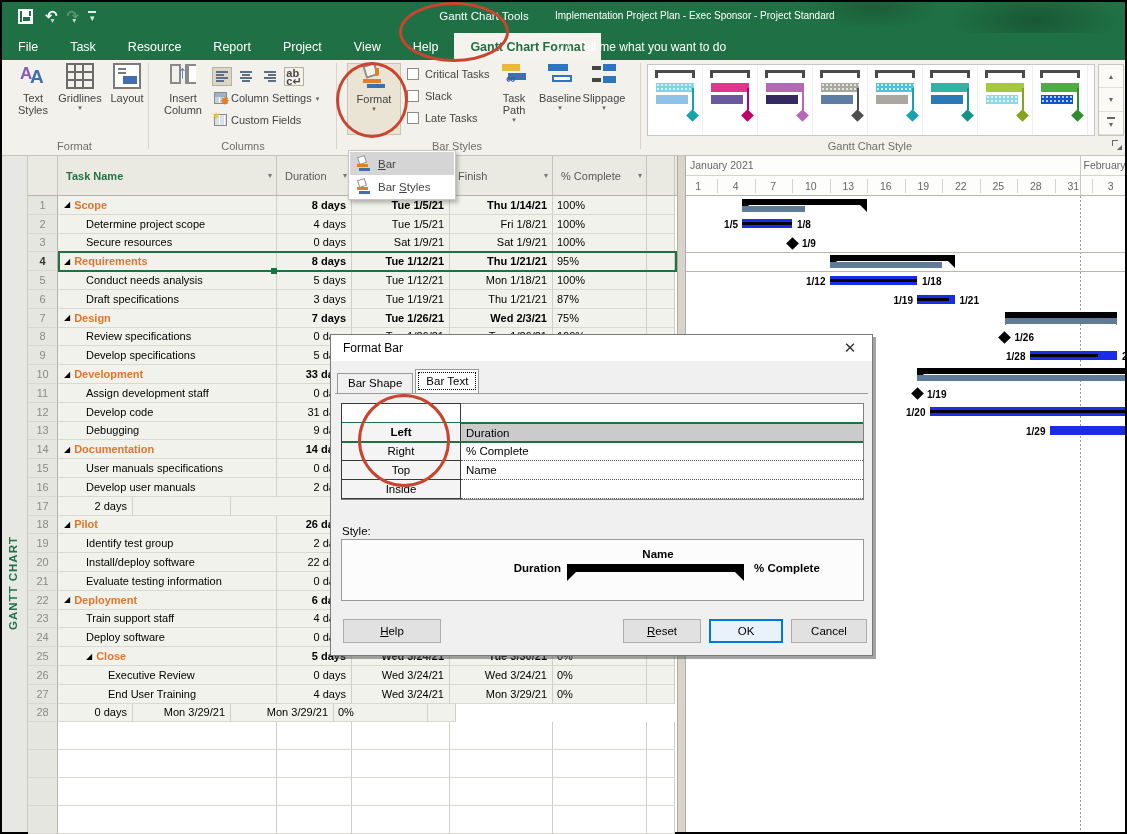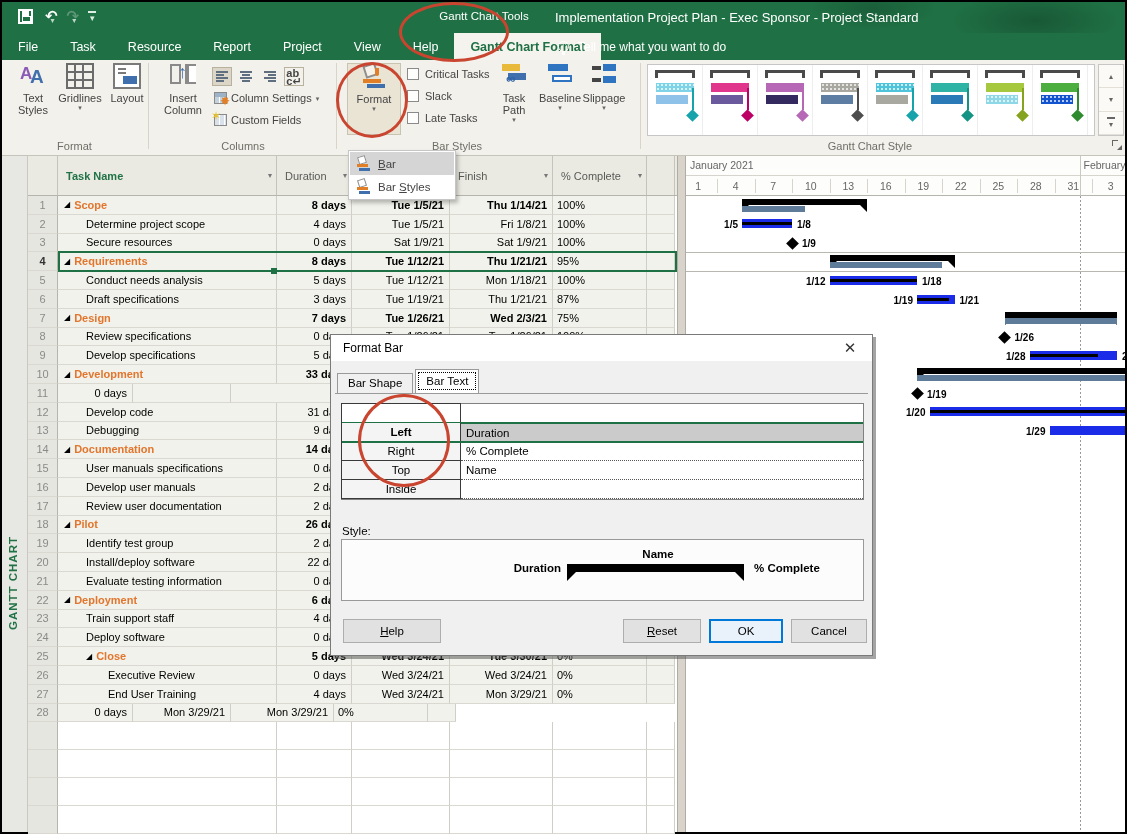--- a/index.html
+++ b/index.html
@@ -16,21 +16,21 @@
   .qat { position:absolute; left:16px; top:5px; display:flex; align-items:center; gap:12px; color:#fff; }
   .ic-save { width:15px; height:15px; border:2px solid #fff; position:relative; }
   .ic-save:before { content:""; position:absolute; left:2px; top:0; width:7px; height:5px; background:#fff; }
   .ic-save:after { content:""; position:absolute; left:2px; bottom:0; width:7px; height:4px; border:1px solid #fff; }
   .arrow-glyph { font-size:15px; line-height:15px; color:#fff; font-weight:bold; }
   .arrow-glyph.disabled { color:#5f9677; }
   .mini-chev { font-size:8px; color:#bcd9c8; margin-left:-7px; position:relative; top:2px; }
   .qat-more { color:#dfeee5; font-size:9px; line-height:8px; text-align:center; }
   .qat-more .bar { display:block; width:8px; border-top:2px solid #dfeee5; margin:0 auto 1px; }
   .tools-label { position:absolute; left:418px; top:8px; width:128px; text-align:center; color:#fff; font-size:11.5px; }
-  .title-text { position:absolute; left:553px; top:8px; color:#fff; font-size:13px; white-space:nowrap; }
+  .title-text { position:absolute; left:553px; top:8px; color:#fff; font-size:10px; white-space:nowrap; }
 
   
   .tabrow { position:absolute; left:2px; top:33px; right:2px; height:27px; background:var(--green,#1f7044); display:flex; align-items:stretch; }
   .tab { color:#fff; font-size:12.5px; padding:0 16px; display:flex; align-items:center; cursor:default; }
   .tab.active { background:#f5f3ee; color:var(--green,#1f7044); font-weight:bold; }
   .tellme { position:absolute; left:556px; top:0; height:27px; display:flex; align-items:center; gap:9px; color:#fff; font-size:12px; }
   .ic-bulb { width:11px; height:11px; border:1.5px solid #fff; border-radius:50%; position:relative; display:inline-block; }
   .ic-bulb:after { content:""; position:absolute; left:2.5px; top:10px; width:3px; height:3px; background:#fff; }
 
   
@@ -557,20 +557,23 @@
               <span class="sumname" style="color: rgb(226, 118, 45);">Development</span>
             </div>
             <div class="td right sumbold" style="width: 75px;">33 days</div>
             <div class="td right sumbold" style="width: 98px;"></div>
             <div class="td right sumbold" style="width: 103px;"></div>
             <div class="td left" style="width: 94px;"></div>
             <div class="td" style="width: 28px;"></div>
           </div>
           <div class="trow">
             <div class="td num" style="width: 30px;">11</div>
+            <div class="td left" style="width: 219px; padding-left: 28px;">
+              <span>Assign development staff</span>
+            </div>
             <div class="td right" style="width: 75px;">0 days</div>
             <div class="td right" style="width: 98px;"></div>
             <div class="td right" style="width: 103px;"></div>
             <div class="td left" style="width: 94px;"></div>
             <div class="td" style="width: 28px;"></div>
           </div>
           <div class="trow">
             <div class="td num" style="width: 30px;">12</div>
             <div class="td left" style="width: 219px; padding-left: 28px;">
               <span>Develop code</span>
@@ -621,23 +624,20 @@
               <span>Develop user manuals</span>
             </div>
             <div class="td right" style="width: 75px;">2 days</div>
             <div class="td right" style="width: 98px;"></div>
             <div class="td right" style="width: 103px;"></div>
             <div class="td left" style="width: 94px;"></div>
             <div class="td" style="width: 28px;"></div>
           </div>
           <div class="trow">
             <div class="td num" style="width: 30px;">17</div>
-            <div class="td left" style="width: 219px; padding-left: 28px;">
-              <span>Review user documentation</span>
-            </div>
             <div class="td right" style="width: 75px;">2 days</div>
             <div class="td right" style="width: 98px;"></div>
             <div class="td right" style="width: 103px;"></div>
             <div class="td left" style="width: 94px;"></div>
             <div class="td" style="width: 28px;"></div>
           </div>
           <div class="trow">
             <div class="td num" style="width: 30px;">18</div>
             <div class="td left" style="width: 219px; padding-left: 6px;">
               <span class="tri">◢</span>

